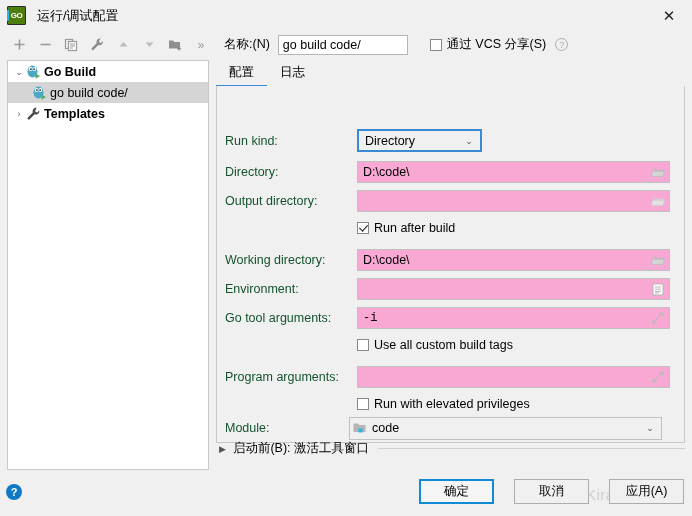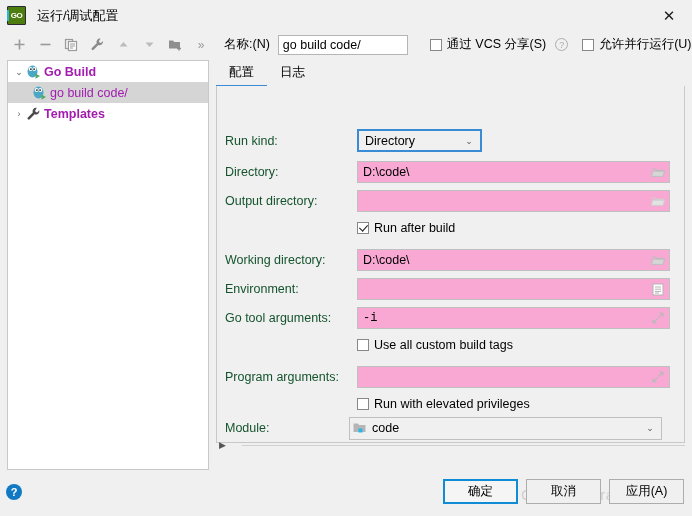--- a/index.html
+++ b/index.html
@@ -163,21 +163,21 @@
     font-size: 9px;
     flex: none;
   }
   .indent { width: 20px; flex: none; }
   .gopher {
     width: 15px; height: 15px;
     flex: none;
     margin-right: 3px;
     position: relative;
   }
-  .tree-label { font-weight: bold; color: #a21caf; }
+  .tree-label { font-weight: bold; color: #000000; }
   .tree-label.plain { font-weight: normal; }
   .wrench-ic { width: 15px; height: 15px; margin-right: 3px; flex: none; }
 
   
   .right {
     position: absolute;
     left: 216px; top: 60px;
     width: 469px; height: 410px;
   }
   .tabs {
@@ -307,21 +307,21 @@
   .btn {
     height: 25px;
     min-width: 75px;
     padding: 0 10px;
     background: #f0f0f0;
     border: 1px solid #adadad;
     box-sizing: border-box;
     display: flex; align-items: center; justify-content: center;
     font-size: 12.5px;
     color: #000;
-    margin-left: 8px;
+    margin-left: 20px;
   }
   .btn.default {
     border: 2px solid #0f8cd5;
     background: #f5f5f5;
   }
 
   
   .watermark {
     position: absolute;
     left: 521px; top: 486px;
@@ -388,24 +388,20 @@
 
     <div class="name-label">名称:(N)</div>
     <input class="name-input" value="go build code/" style="">
 
     <div class="cb-wrap">
       <span class="cbox"></span>
       <span class="cb-text">通过 VCS 分享(S)</span>
     </div>
     <div class="help-sm">?</div>
 
-    <div class="cb-wrap" style="margin-left:14px;">
-      <span class="cbox"></span>
-      <span class="cb-text">允许并行运行(U)</span>
-    </div>
   </div>
 
   <div class="tree">
 
     <div class="tree-row">
       <span class="twisty">⌄</span>
       <span class="gopher">
         <svg width="15" height="15" viewBox="0 0 15 15">
           <ellipse cx="6.5" cy="7.5" rx="5" ry="6" fill="#4aa8c4"></ellipse>
           <ellipse cx="4.6" cy="5" rx="1.9" ry="2" fill="#ffffff"></ellipse>
@@ -567,20 +563,21 @@
           <span class="cval" style="padding-left:2px;">code</span>
           <span class="arrow">⌄</span>
         </span>
       </div>
 
     </div>
   </div>
 
   <div class="before-launch">
     <span class="bl-twisty">▶</span>
+    <span>启动前(B): 激活工具窗口</span>
     <span class="bl-line"></span>
   </div>
 
   <div class="help-big">?</div>
 
   <div class="watermark">CSDN @Kirafenvy</div>
 
   <div class="btns">
     <div class="btn default">确定</div>
     <div class="btn">取消</div>

